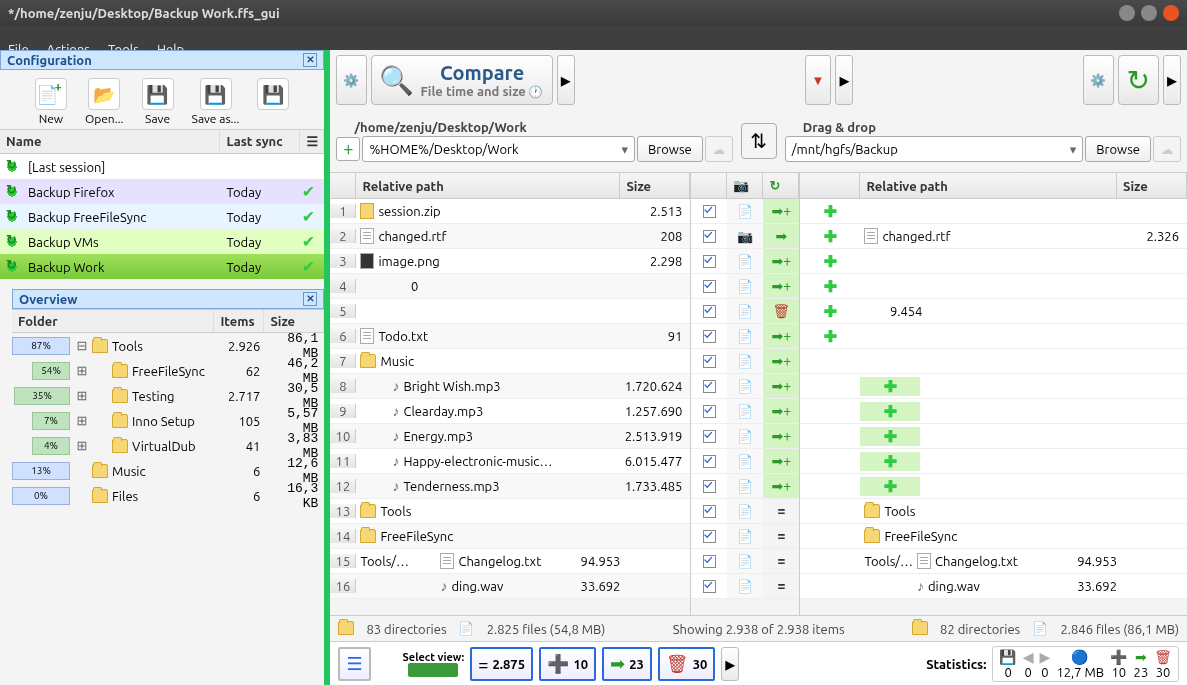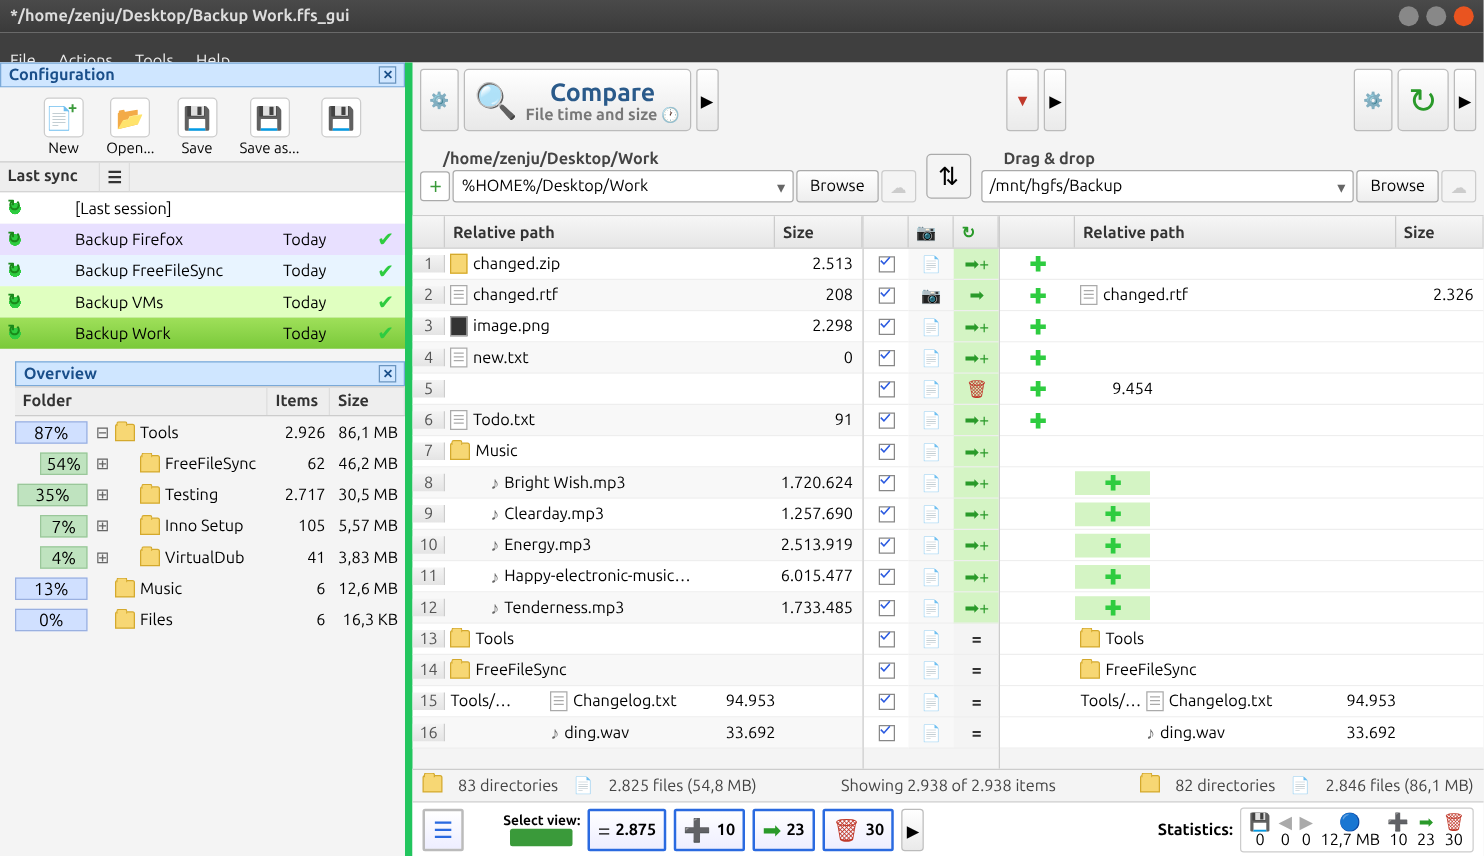--- a/index.html
+++ b/index.html
@@ -22,33 +22,33 @@
 .cfg-hdr .col, .ov-hdr .col { padding:4px 6px; border-right:1px solid #ddd; font-weight:bold; color:#333;}
 .cfg-list { flex: 0 0 auto; }
 .cfg-row { display:flex; align-items:center; height:25px; padding:0 4px; }
 .cfg-row.last { background:#fff;}
 .cfg-row.ff { background:#e8e0ff;}
 .cfg-row.ffs { background:#e8f4ff;}
 .cfg-row.vm { background:#e0ffc0;}
 .cfg-row.sel { background:linear-gradient(to bottom,#9fe05a,#7ac93a); color:#000;}
 .ic-sync { width:16px; height:16px; display:inline-block; background:radial-gradient(circle,#2ecc40 40%, transparent 41%); position:relative; margin-right:4px;}
 .ic-sync::after{content:"↻"; position:absolute; left:2px; top:-2px; color:#1a8a1a; font-size:13px; font-weight:bold;}
-.cfg-row .name{ flex:1; padding-left:4px;margin-left:32px;}
+.cfg-row .name{ flex:1; padding-left:4px;}
 .cfg-row .sync{ width:70px; }
 .cfg-row .chk{ width:24px; color:#2ecc40; font-size:16px; text-align:center;}
 .overview { flex:1; display:flex; flex-direction:column; margin-top:10px;margin-left:12px;}
 .ov-list { flex:1; overflow:auto;}
 .ov-row { display:flex; align-items:center; height:25px;}
 .ov-row .pct { width:60px; padding:0 2px;}
-.ov-row .pct .bar{ background:#bfe3bf; height:18px; border:1px solid #9ac79a; position:relative; text-align:center; font-size:14px; line-height:16px;}
+.ov-row .pct .bar{ background:#bfe3bf; height:18px; border:1px solid #9ac79a; position:relative; text-align:center; font-size:10px; line-height:16px;}
 .ov-row .pct .bar.blue{ background:#d0e0ff; border-color:#9ab0e0;}
 .ov-row .exp{ width:20px; text-align:center; color:#666; cursor:pointer;}
 .ov-row .fld{ flex:1; display:flex; align-items:center; gap:4px;}
 .ov-row .items{ width:50px; text-align:right; padding-right:4px;}
-.ov-row .size{ width:60px; text-align:right; padding-right:6px;}
+.ov-row .size{ width:60px; text-align:right; padding-right:6px;font-family:Liberation Mono, monospace;}
 .ic-folder{ width:16px; height:14px; background:#f7d774; border:1px solid #d4a92d; border-radius:2px 2px 0 0; position:relative; display:inline-block;}
 .ic-folder::before{content:""; position:absolute; top:-3px; left:0; width:7px; height:3px; background:#f7d774; border:1px solid #d4a92d; border-bottom:none; border-radius:2px 2px 0 0;}
 .rightpanel{ flex:1; display:flex; flex-direction:column;}
 .top-actions{ height:60px; display:flex; align-items:center; padding:4px 6px; gap:4px;}
 .bigbtn{ border:1px solid #bbb; border-radius:4px; background:linear-gradient(#fff,#e8e8e8); display:flex; align-items:center; padding:2px 8px; height:50px; gap:6px;}
 .bigbtn .bic{ font-size:28px;}
 .bigbtn .txt{ display:flex; flex-direction:column; align-items:center;}
 .bigbtn .main{ font-size:20px; font-weight:bold; color:#2a5a8a;}
 .bigbtn .sub{ font-size:12px; color:#777; font-weight:bold;}
 .bigbtn.sync .main{ color:#2a7a2a;}
@@ -149,20 +149,21 @@
         </div>
       <div class="tb">
           <div class="ic">💾</div>
           <div class="lbl">Save as...</div>
         </div>
       <div class="tb">
           <div class="ic">💾</div>
         </div>
     </div>
     <div class="cfg-hdr">
+      <div class="col" style="flex:1">Name</div>
       <div class="col" style="width:80px">Last sync</div>
       <div class="col" style="width:24px">☰</div>
     </div>
     <div class="cfg-list" id="cfg-list">
         <div class="cfg-row last">
           <span class="ic-sync"></span>
     <span class="name">[Last session]</span>
     <span class="sync"></span>
     <span class="chk"></span>
         </div>
@@ -351,21 +352,21 @@
         <div class="gridhdr">
           <div class="col" style="width:26px"></div>
           <div class="col" style="flex:1">Relative path</div>
           <div class="col" style="width:70px">Size</div>
         </div>
         <div class="gridbody" id="leftgrid">
             <div class="grow">
               <div class="rn">1</div>
     <div class="path ">
                 <span class="ic-file zip"></span>
-                <span>changed.zip</span>
+                <span>session.zip</span>
               </div>
     <div class="size">2.513</div>
             </div>
             <div class="grow alt">
               <div class="rn">2</div>
     <div class="path ">
                 <span class="ic-file txt"></span>
                 <span>changed.rtf</span>
               </div>
     <div class="size">208</div>
@@ -373,24 +374,20 @@
             <div class="grow">
               <div class="rn">3</div>
     <div class="path ">
                 <span class="ic-file img"></span>
                 <span>image.png</span>
               </div>
     <div class="size">2.298</div>
             </div>
             <div class="grow alt">
               <div class="rn">4</div>
-    <div class="path ">
-                <span class="ic-file txt"></span>
-                <span>new.txt</span>
-              </div>
     <div class="size">0</div>
             </div>
             <div class="grow">
               <div class="rn">5</div>
     <div class="path ">
                 <span></span>
               </div>
     <div class="size"></div>
             </div>
             <div class="grow alt">

